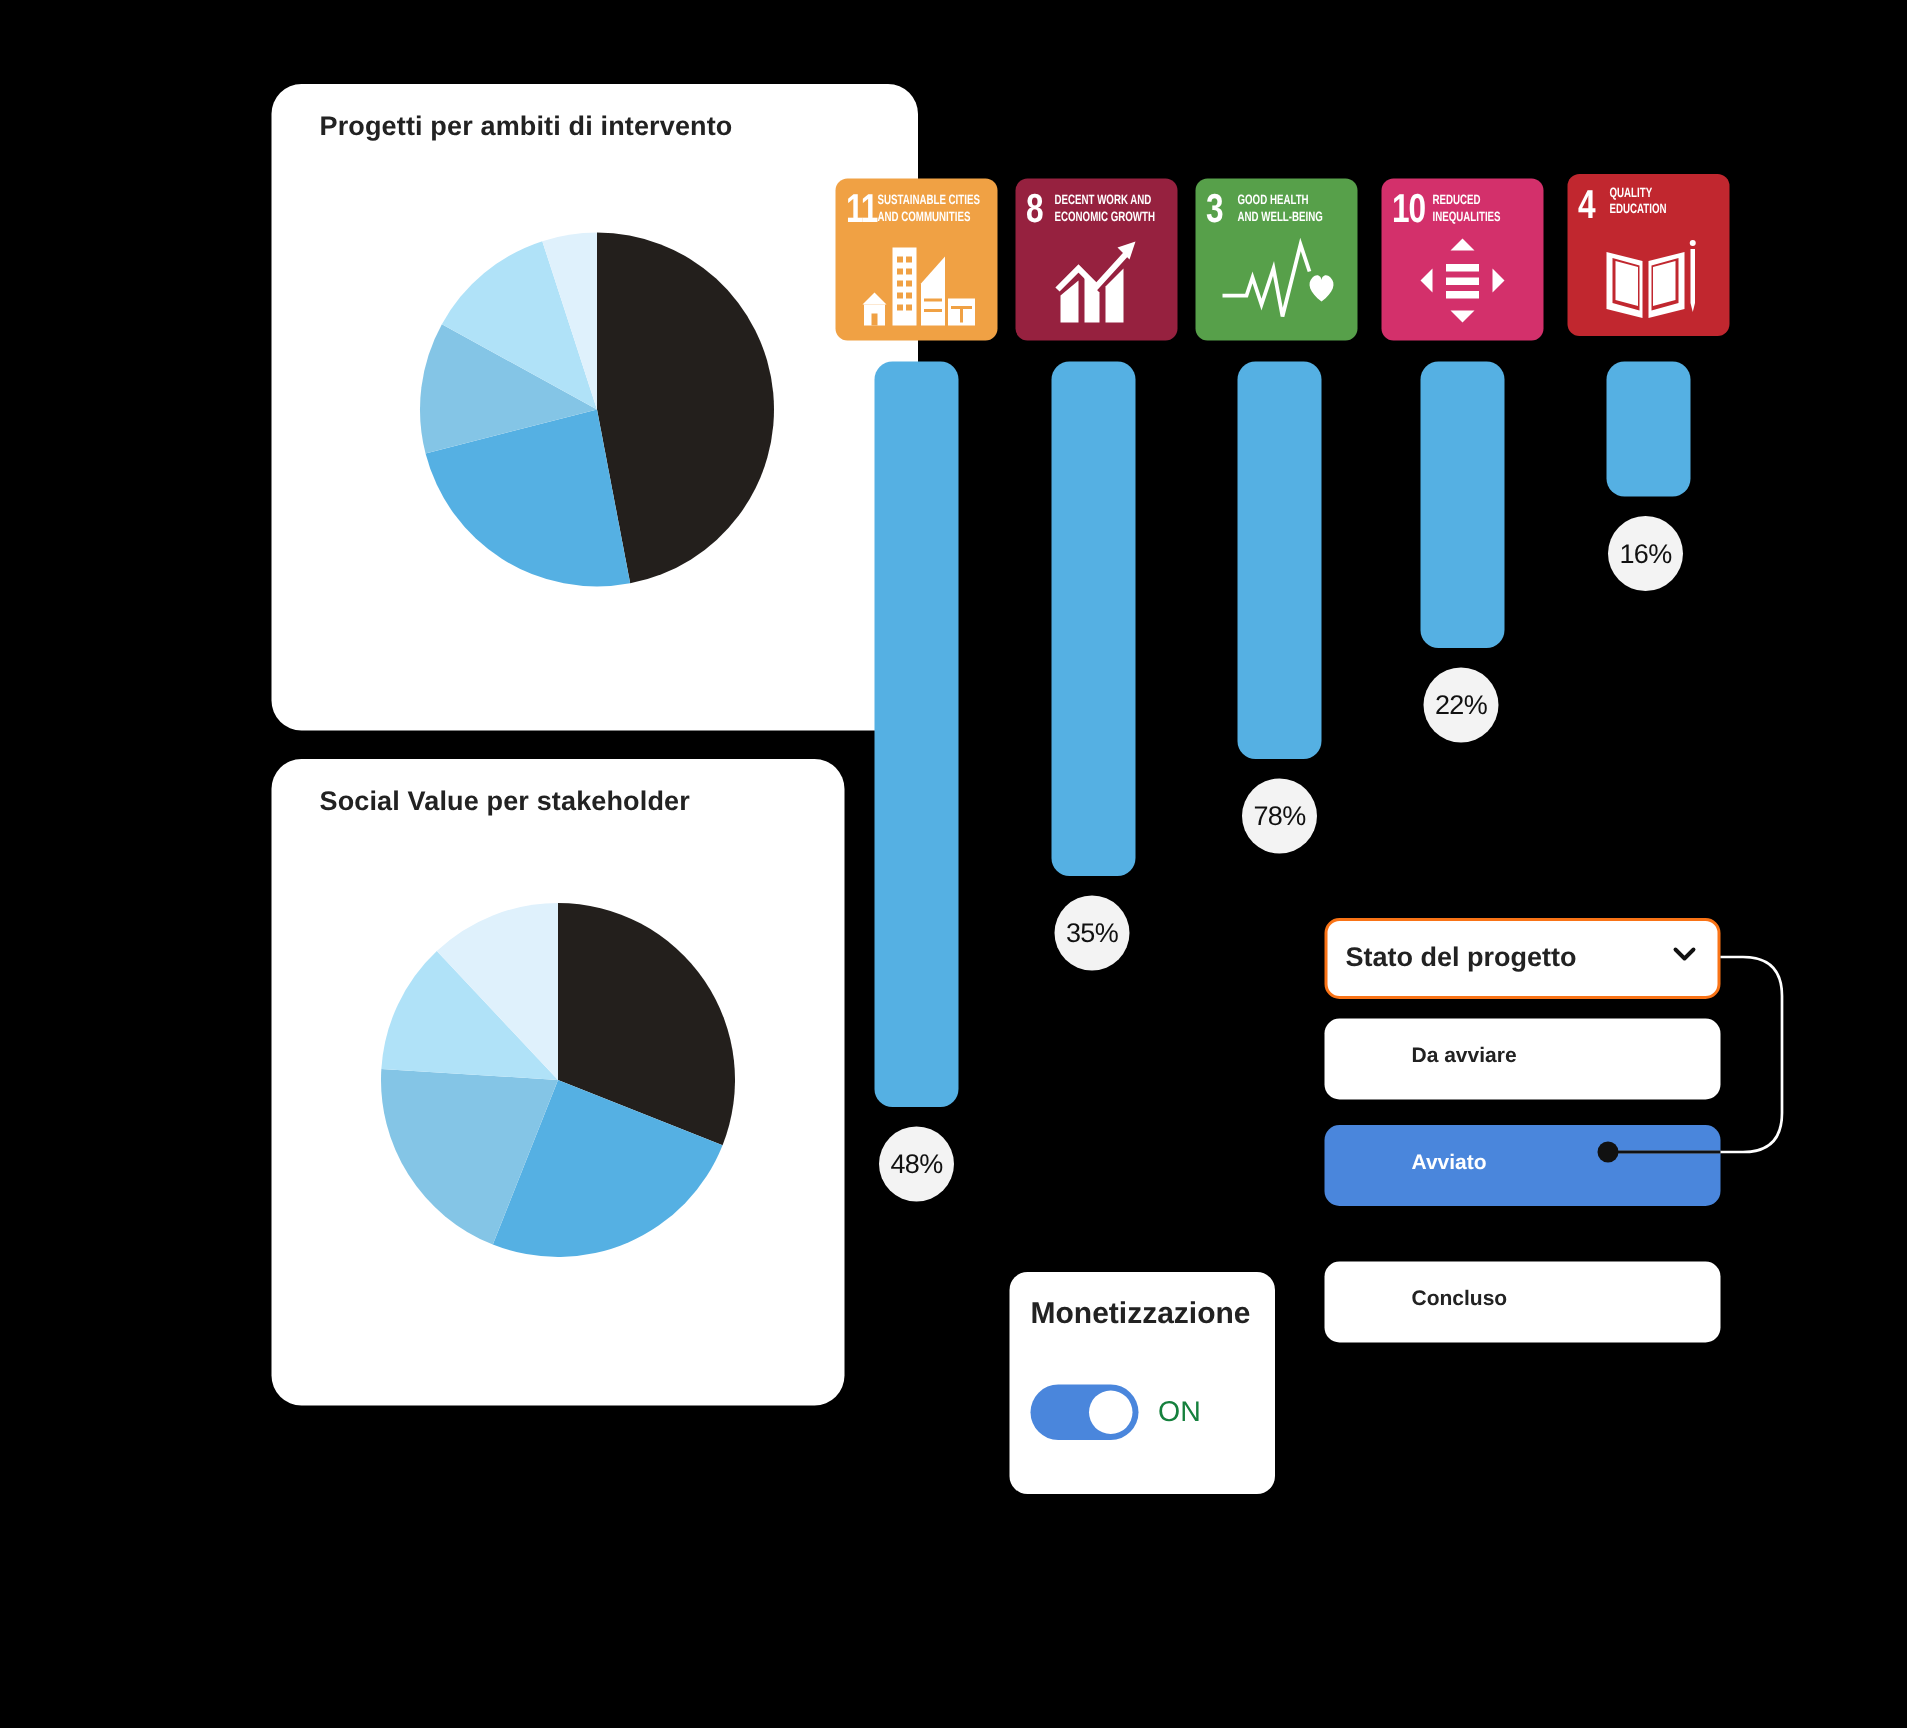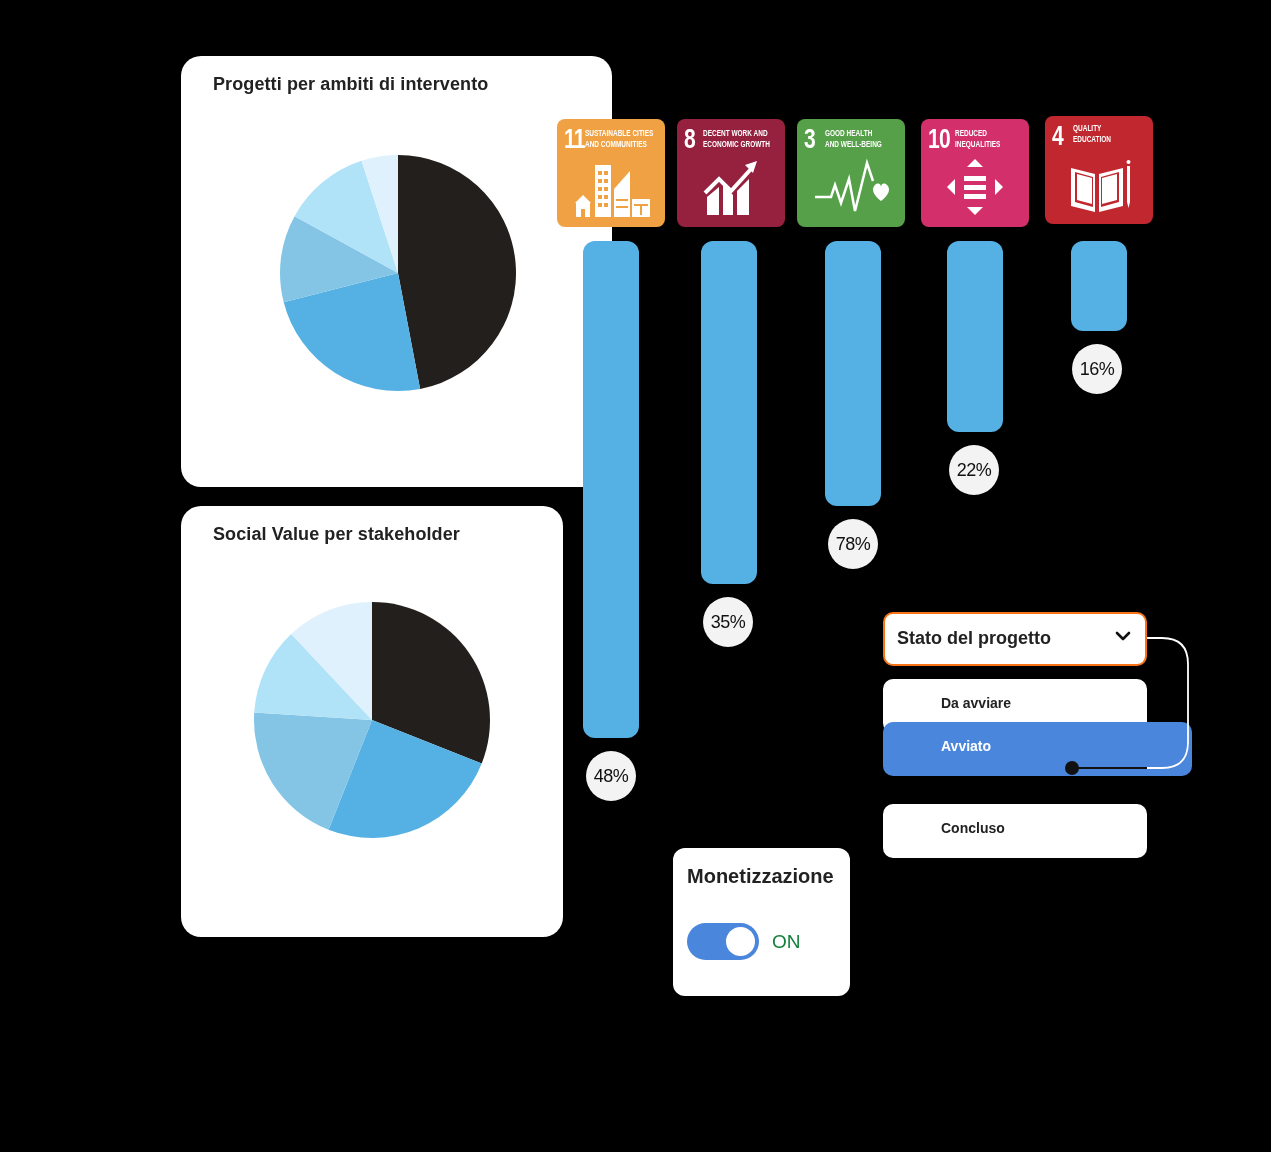--- a/index.html
+++ b/index.html
@@ -161,24 +161,24 @@
 
 <div class="dd-head">
   <span class="lbl">Stato del progetto</span>
   <svg class="chev" width="16" height="12" viewBox="0 0 16 12">
     <polyline points="2,3 8,9 14,3" fill="none" stroke="#111" stroke-width="2.6" stroke-linecap="round" stroke-linejoin="round"></polyline>
   </svg>
 </div>
 <div class="dd-item" style="top:679px;">
   <span class="lbl">Da avviare</span>
 </div>
-<div class="dd-item active" style="top:722px;padding-left:45px;">
+<div class="dd-item active" style="top:750px;">
   <span class="lbl">Avviato</span>
 </div>
-<div class="dd-item" style="top:804px;text-align:right;">
+<div class="dd-item" style="top:841px;text-align:right;">
   <span class="lbl">Concluso</span>
 </div>
 
 <svg class="connector" width="1271" height="1152">
   <path d="M1147,638 L1162,638 Q1188,638 1188,664 L1188,742 Q1188,768 1162,768 L1072,768" fill="none" stroke="#fff" stroke-width="1.8"></path>
   <line x1="1072" y1="768" x2="1147" y2="768" stroke="#111" stroke-width="2"></line>
   <circle cx="1072" cy="768" r="7" fill="#111"></circle>
 </svg>
 
 <div class="mon-card">

